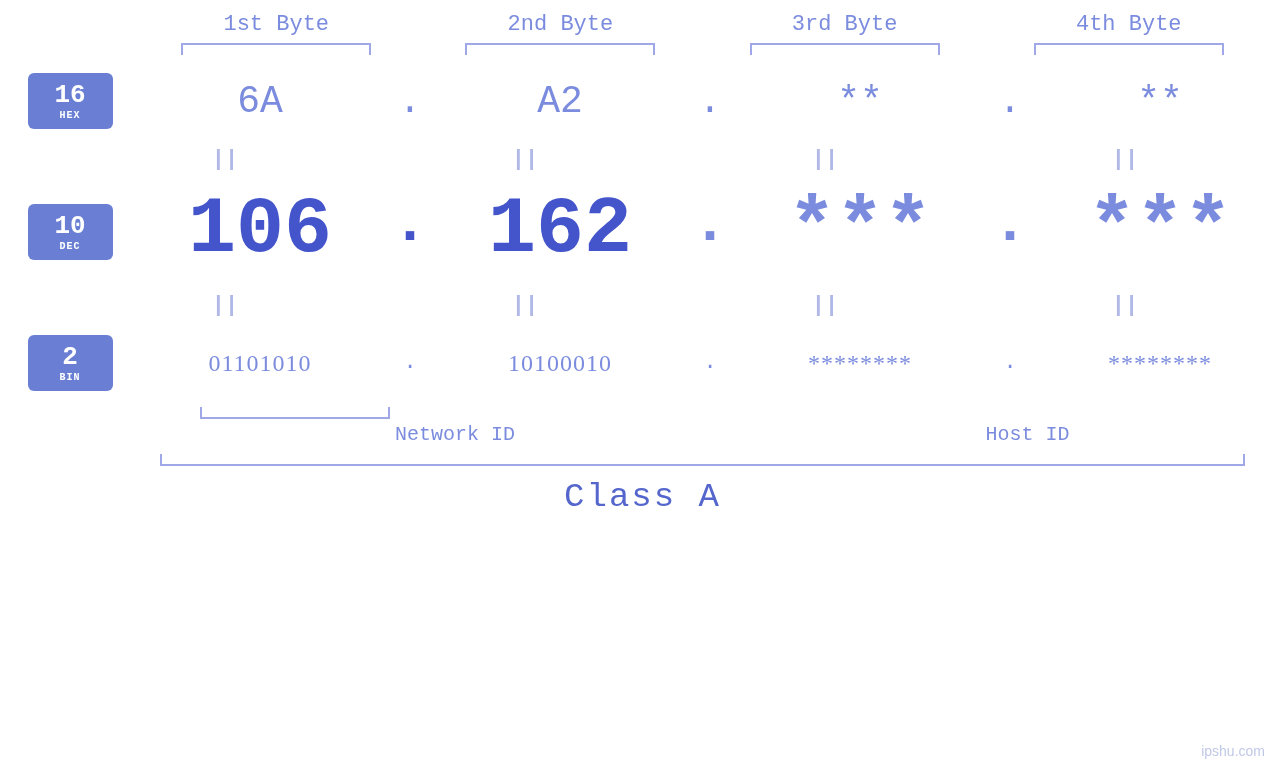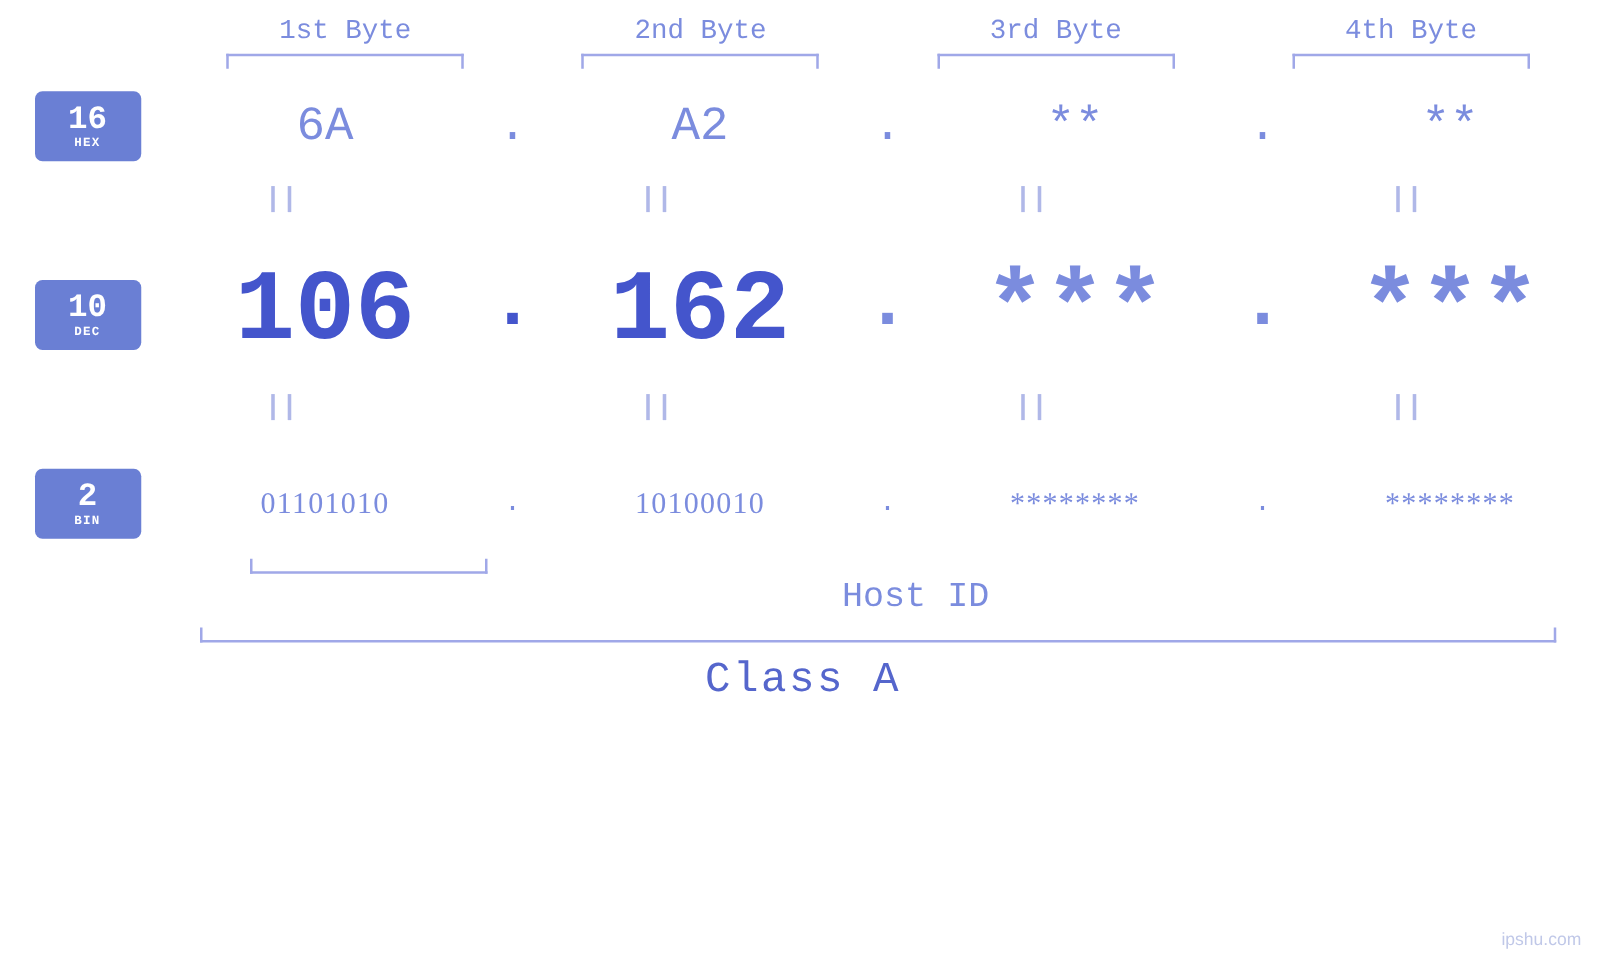--- a/index.html
+++ b/index.html
@@ -170,21 +170,21 @@
     .network-id-label {
       color: #7b8cde;
       font-size: 20px;
       font-family: 'Courier New', monospace;
       width: 590px; 
       text-align: center;
     }
 
     .host-id-label {
       color: #7b8cde;
-      font-size: 28px;
+      font-size: 20px;
       font-family: 'Courier New', monospace;
       flex: 1;
       text-align: center;
     }
 
     
     .outer-bracket-row {
       display: flex;
       width: 100%;
       padding-left: 160px;
@@ -240,21 +240,20 @@
       align-items: center;
       justify-content: center;
     }
 
     
     .row-container {
       display: flex;
       width: 100%;
       align-items: center;
       padding-right: 40px;
-      margin-top: 20px;
     }
 
     .label-spacer {
       width: 140px;
       flex-shrink: 0;
       display: flex;
       align-items: center;
       justify-content: center;
     }
 
@@ -482,20 +481,21 @@
     <div class="bracket-bottom-wrapper">
       
     </div>
     <div style="width:60px"></div>
     <div style="flex:1; display:flex; align-items:flex-end; justify-content:flex-start;">
       
     </div>
   </div>
 
   <div class="id-labels" style="margin-top:4px;">
+    <div class="network-id-label" style="width:590px; padding-left:0px;">Network ID</div>
     <div style="width:60px;"></div>
     <div class="host-id-label">Host ID</div>
   </div>
 
   <div class="outer-bracket-row" style="margin-top:8px;">
     <div class="outer-bracket"></div>
   </div>
 
   <div class="class-label-row">
     <span class="class-label">Class A</span>

